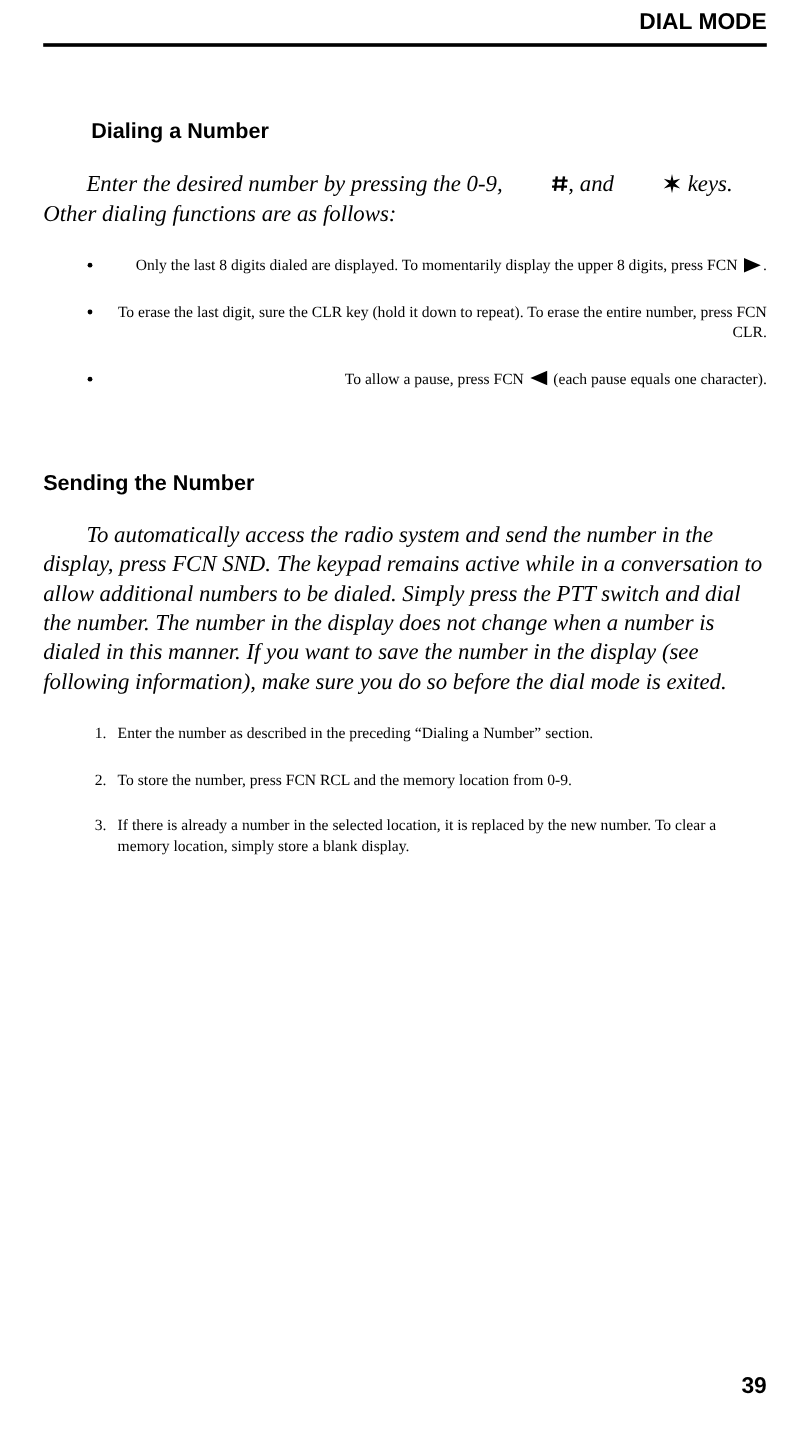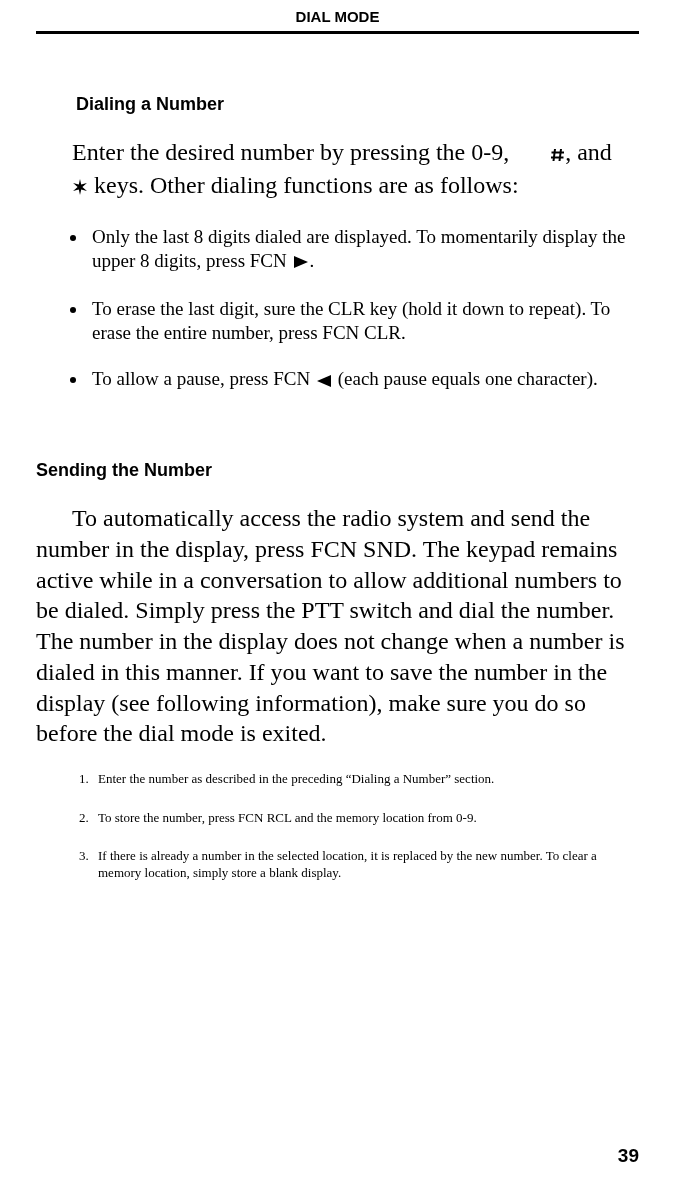--- a/index.html
+++ b/index.html
@@ -11,60 +11,62 @@
     width: 675px;
     height: 1192px;
     position: relative;
     box-sizing: border-box;
   }
   .page {
     padding: 0 36px 0 36px;
     box-sizing: border-box;
   }
   .header {
-    text-align: center;
+    text-align: right;
     font-family: Arial, Helvetica, sans-serif;
     font-weight: bold;
-    font-size: 15px;
+    font-size: 19px;
     padding-top: 8px;
     padding-bottom: 6px;
   }
   .header-rule {
     border: none;
     border-top: 3px solid #000;
     margin: 0 0 0 0;
   }
   .section-heading {
     font-family: Arial, Helvetica, sans-serif;
     font-weight: bold;
     font-size: 18px;
     margin-top: 67px;
     margin-bottom: 22px;
   }
   .section-heading.first {
     margin-top: 60px;
     margin-left: 40px;
   }
   .para {
-    font-size: 24px;
+    font-size: 19px;
     line-height: 1.28;
     margin: 0;
     text-indent: 36px;
     text-align: left;
+    font-style: italic;
   }
   .bullet-list {
     list-style: disc;
     padding-left: 52px;
     margin: 22px 0 0 0;
   }
   .bullet-list li {
-    font-size: 19px;
+    font-size: 13px;
     line-height: 1.28;
     padding-left: 4px;
     margin-bottom: 22px;
+    text-align: right;
   }
   .ordered-list {
     padding-left: 36px;
     margin: 22px 0 0 0;
   }
   .ordered-list li {
     font-size: 13px;
     line-height: 1.28;
     padding-left: 6px;
     margin-bottom: 22px;

